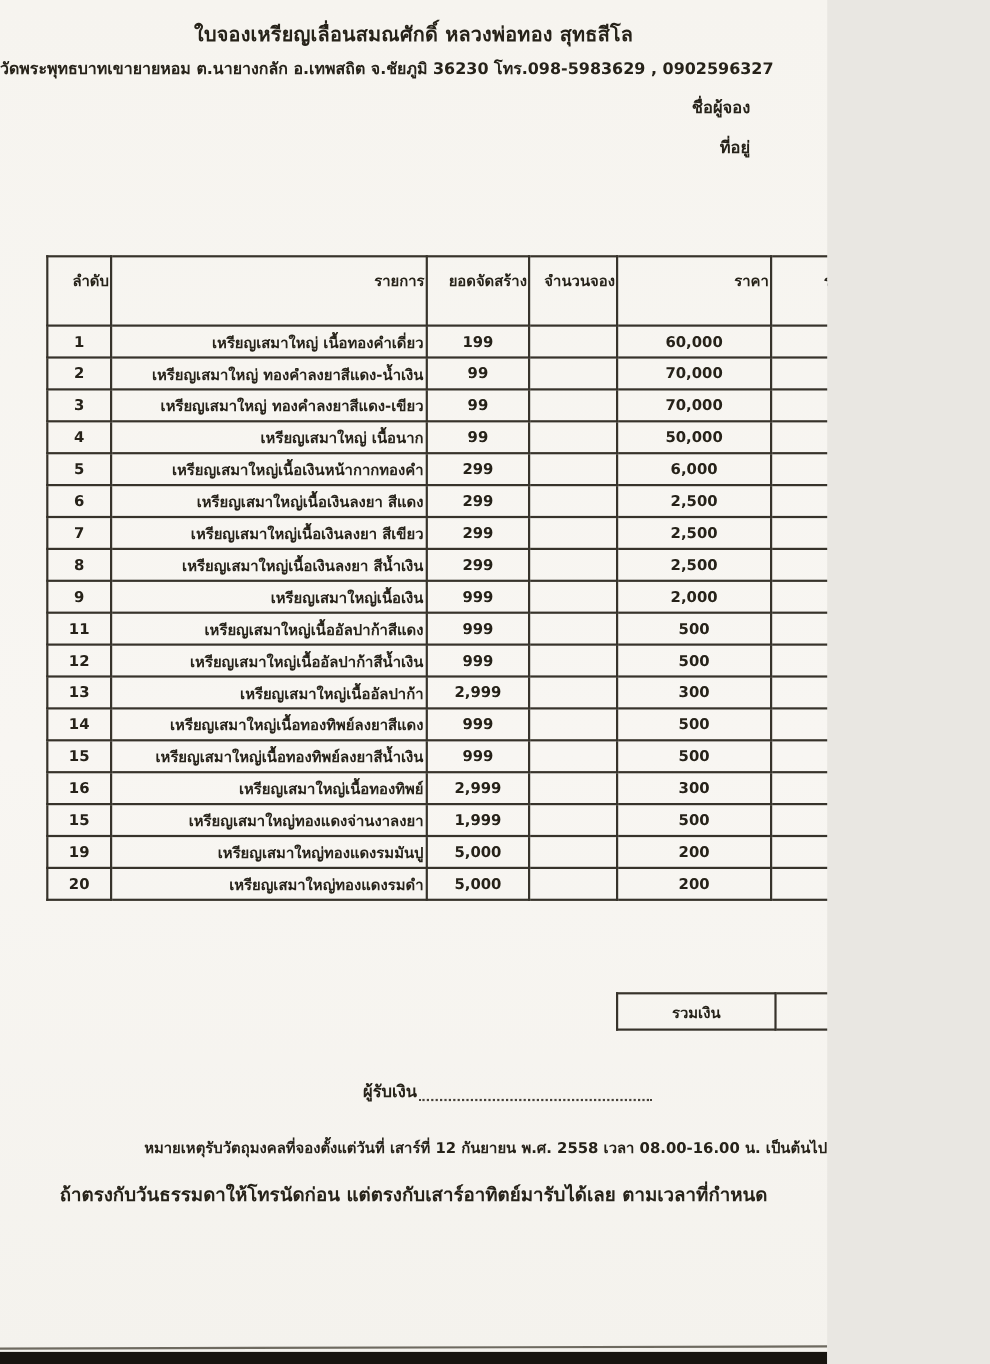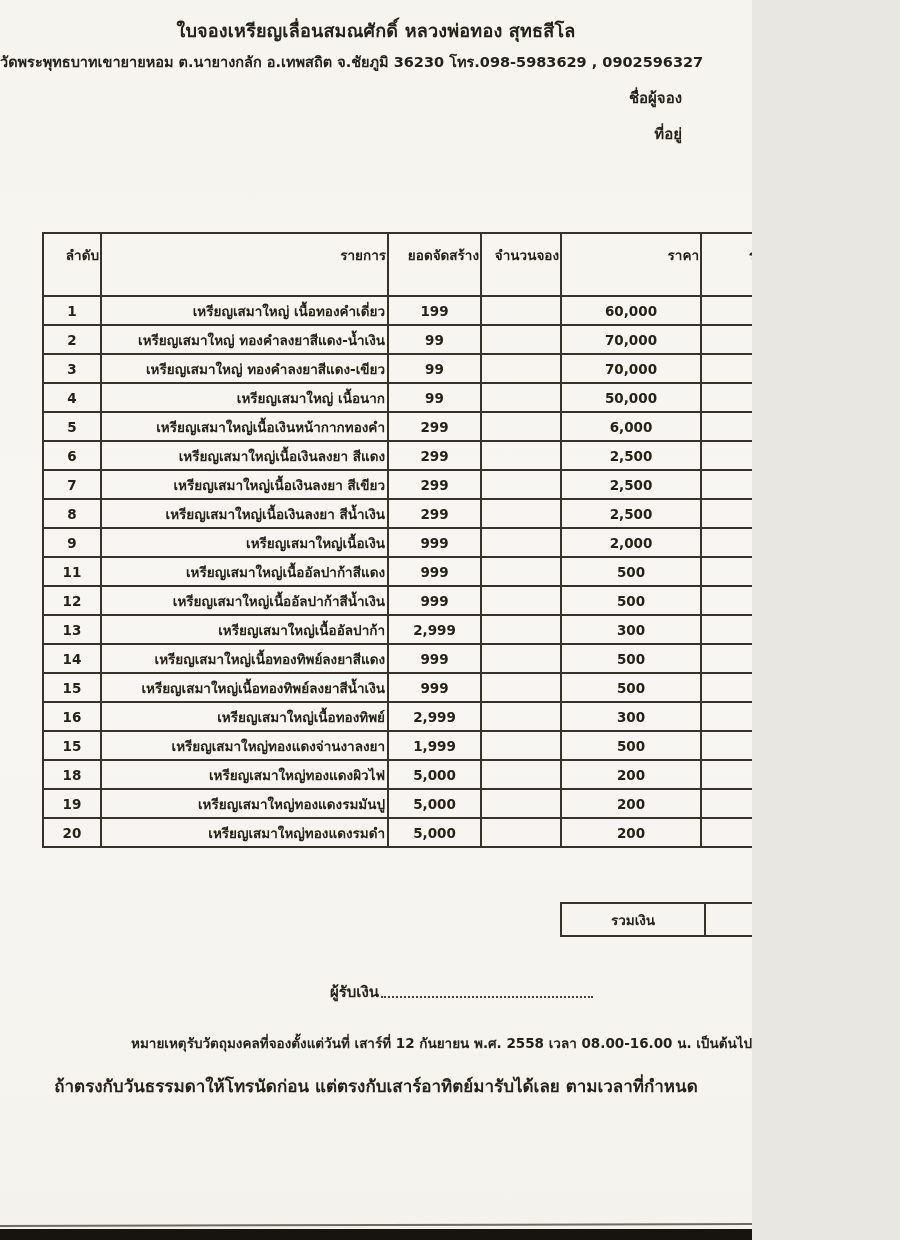--- a/index.html
+++ b/index.html
@@ -47,21 +47,21 @@
   .total-table{
     position:absolute;left:560px;top:902px;width:234px;
     border-collapse:collapse;table-layout:fixed;
   }
   .total-table td{
     border:2px solid #37332b;height:29px;font-size:13.5px;font-weight:bold;
     text-align:center;
   }
   .tt-label{width:140px;}
   .tt-value{width:94px;}
-  .receiver{position:absolute;top:980px;left:330px;display:flex;align-items:flex-start;}
+  .receiver{position:absolute;top:980px;left:330px;display:flex;align-items:center;}
   .receiver .flabel{font-size:15px;}
   .receiver .sigline{width:212px;height:16px;border-bottom:2px dotted #47423a;}
   .note1{
     position:absolute;top:1032px;left:0;width:100%;text-align:right;
     font-size:13.5px;font-weight:bold;
   }
   .note2{
     position:absolute;top:1072px;left:0;width:100%;text-align:center;
     font-size:17px;font-weight:bold;
   }
@@ -238,28 +238,20 @@
         </tr>
         <tr>
           <td class="c-no">15</td>
           <td class="c-item">เหรียญเสมาใหญ่ทองแดงจ่านงาลงยา</td>
           <td class="c-made">1,999</td>
           <td class="c-order"></td>
           <td class="c-price">500</td>
           <td class="c-total"></td>
         </tr>
         <tr>
-          <td class="c-no">18</td>
-          <td class="c-item">เหรียญเสมาใหญ่ทองแดงผิวไฟ</td>
-          <td class="c-made">5,000</td>
-          <td class="c-order"></td>
-          <td class="c-price">200</td>
-          <td class="c-total"></td>
-        </tr>
-        <tr>
           <td class="c-no">19</td>
           <td class="c-item">เหรียญเสมาใหญ่ทองแดงรมมันปู</td>
           <td class="c-made">5,000</td>
           <td class="c-order"></td>
           <td class="c-price">200</td>
           <td class="c-total"></td>
         </tr>
         <tr>
           <td class="c-no">20</td>
           <td class="c-item">เหรียญเสมาใหญ่ทองแดงรมดำ</td>

